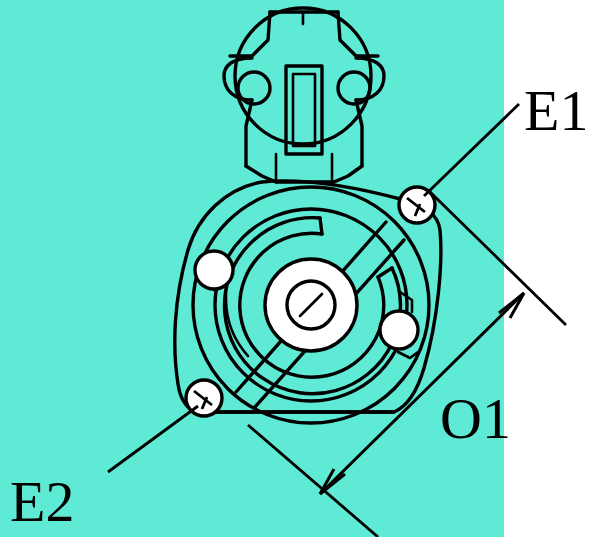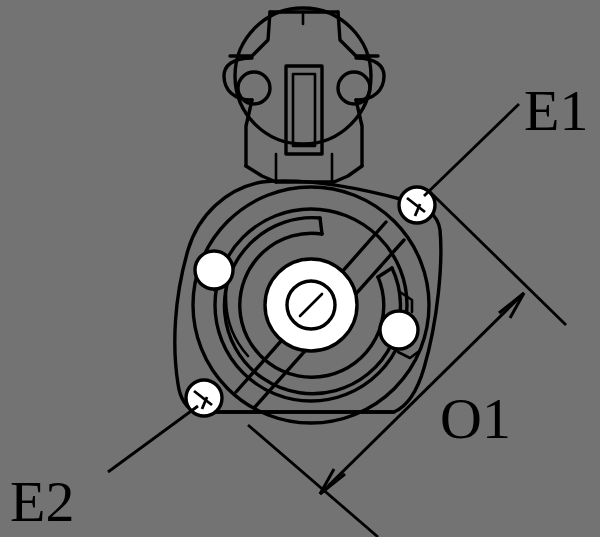--- a/index.html
+++ b/index.html
@@ -9,23 +9,23 @@
     background: #ffffff;
   }
   body {
     width: 600px;
     height: 537px;
     overflow: hidden;
     font-family: "Liberation Serif", serif;
   }
   #drawing-root {
     position: relative;
-    width: 600px;
+    width: 504px;
     height: 537px;
-    background: #737373;
+    background: #5eead4;
   }
   svg#technical-drawing {
     display: block;
     width: 600px;
     height: 537px;
   }
   .part-line {
     fill: none;
     stroke: #000000;
     stroke-width: 3.4;

